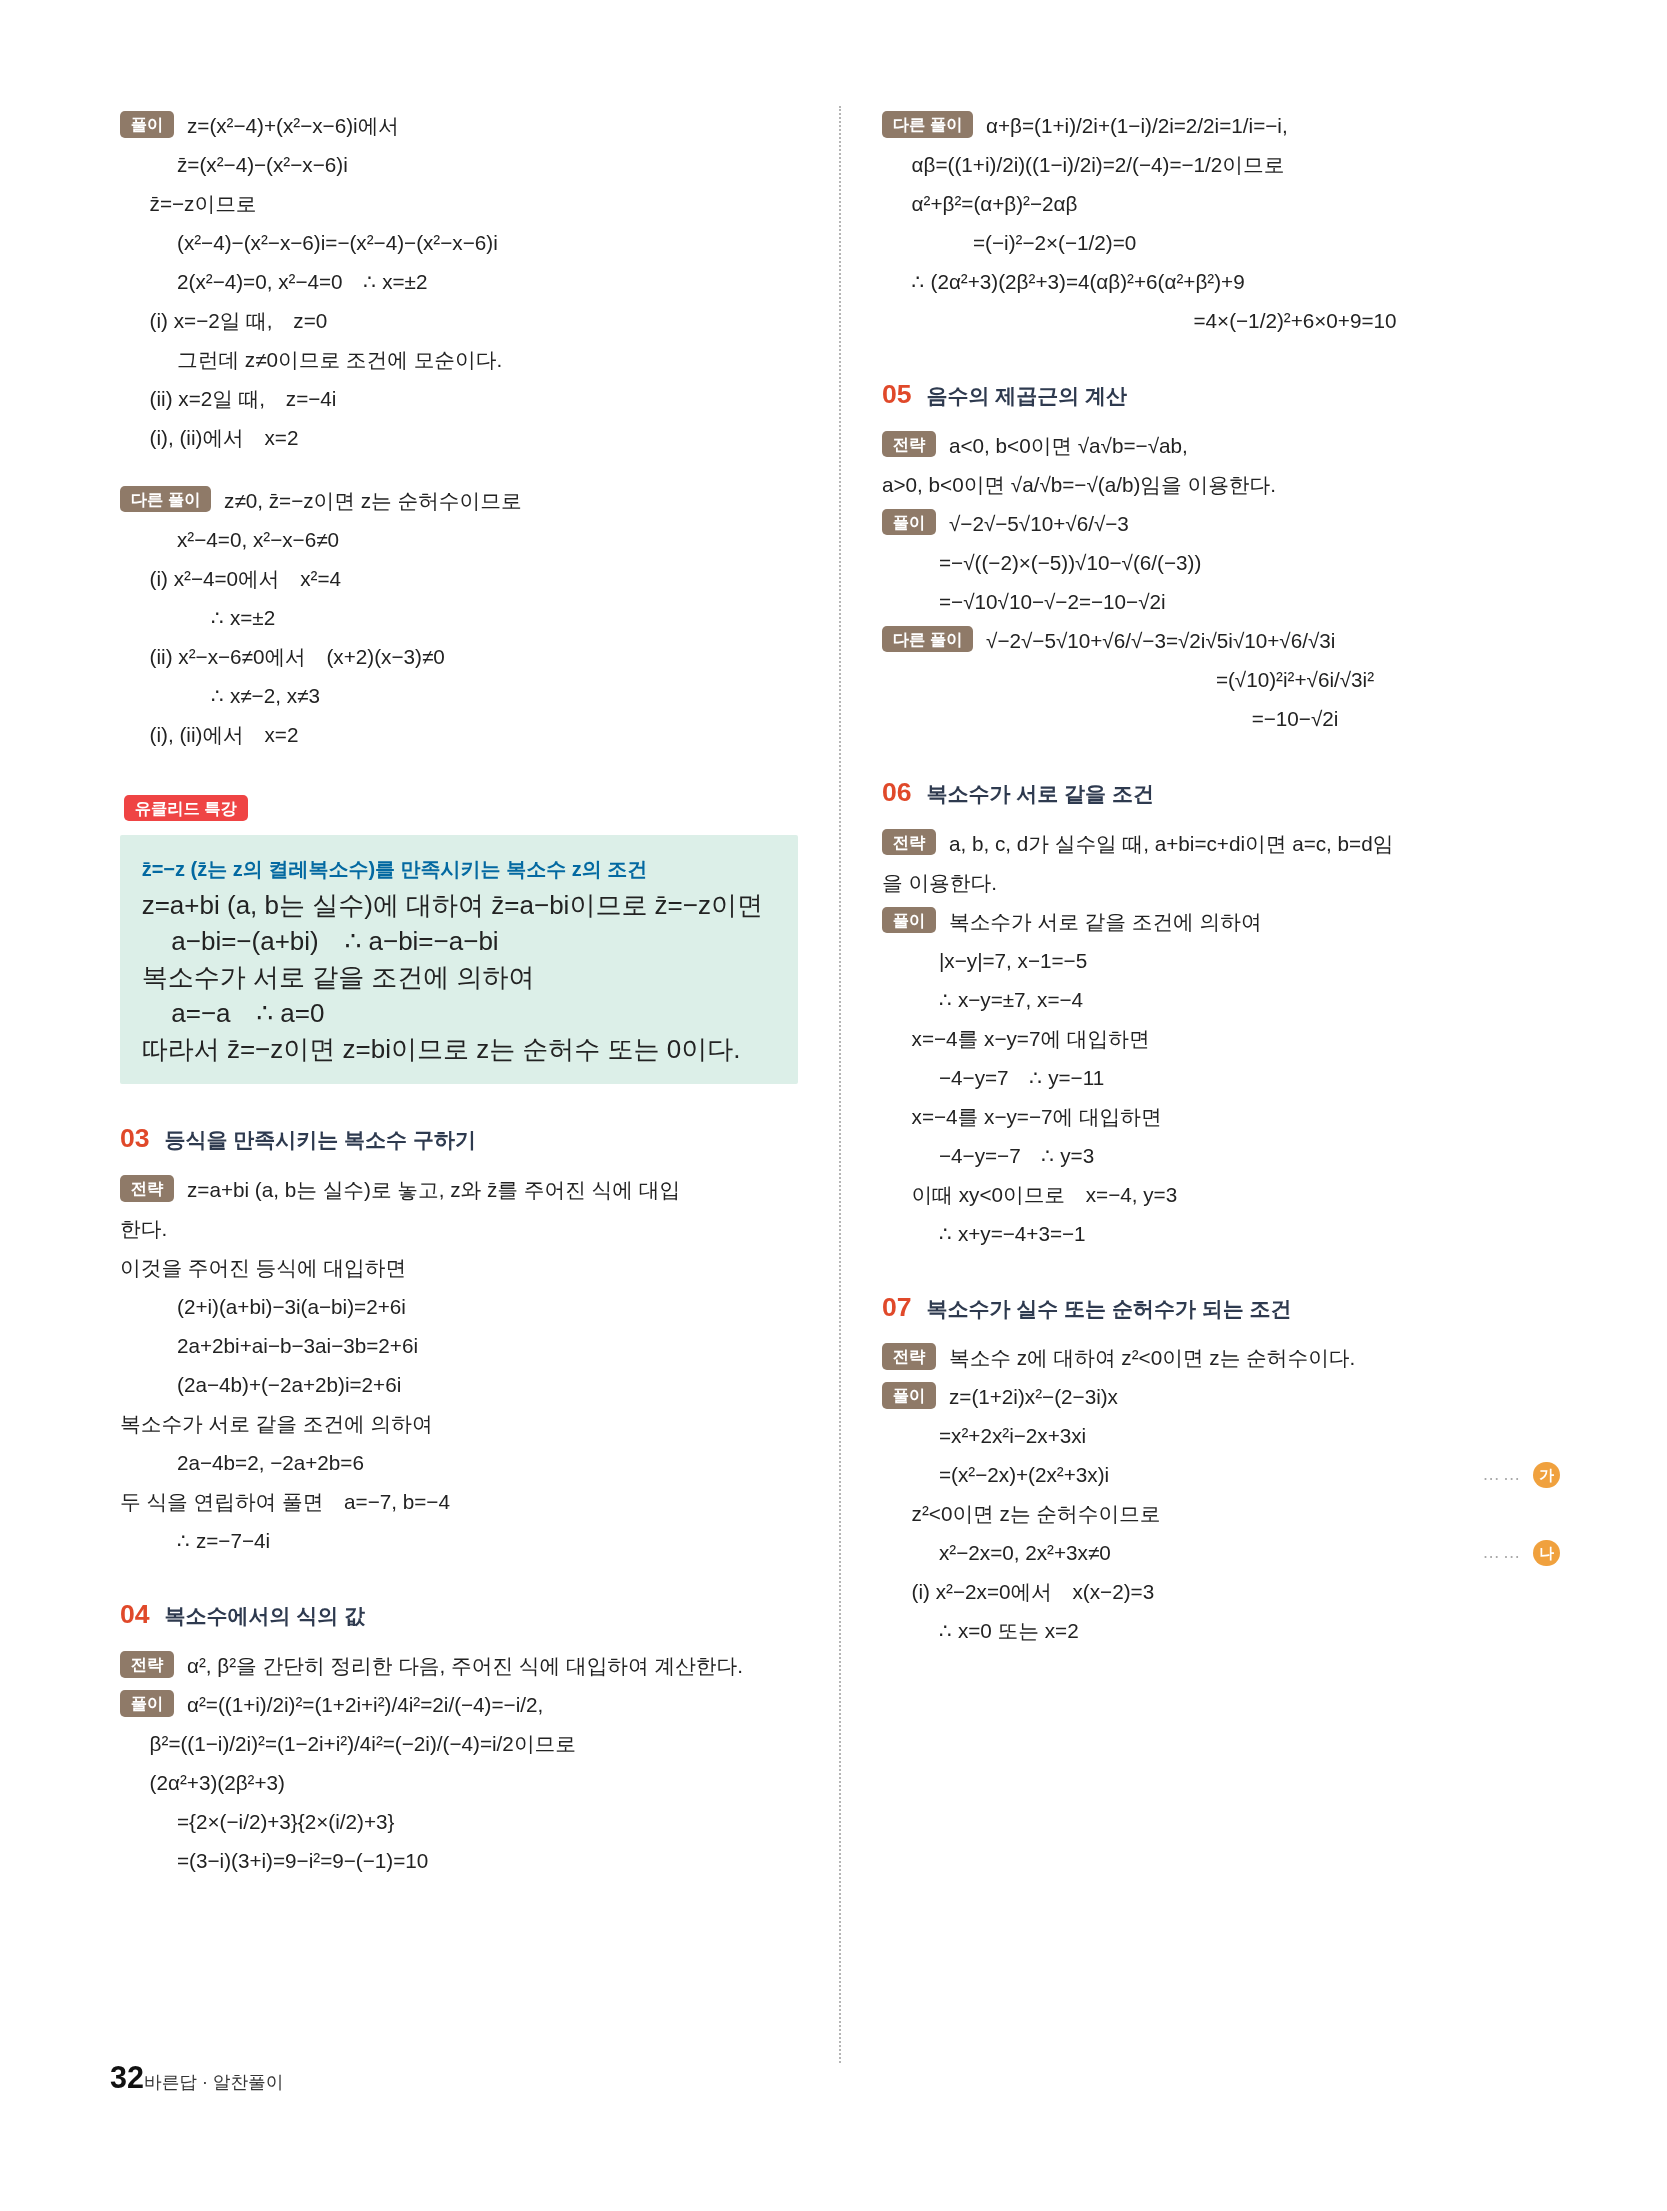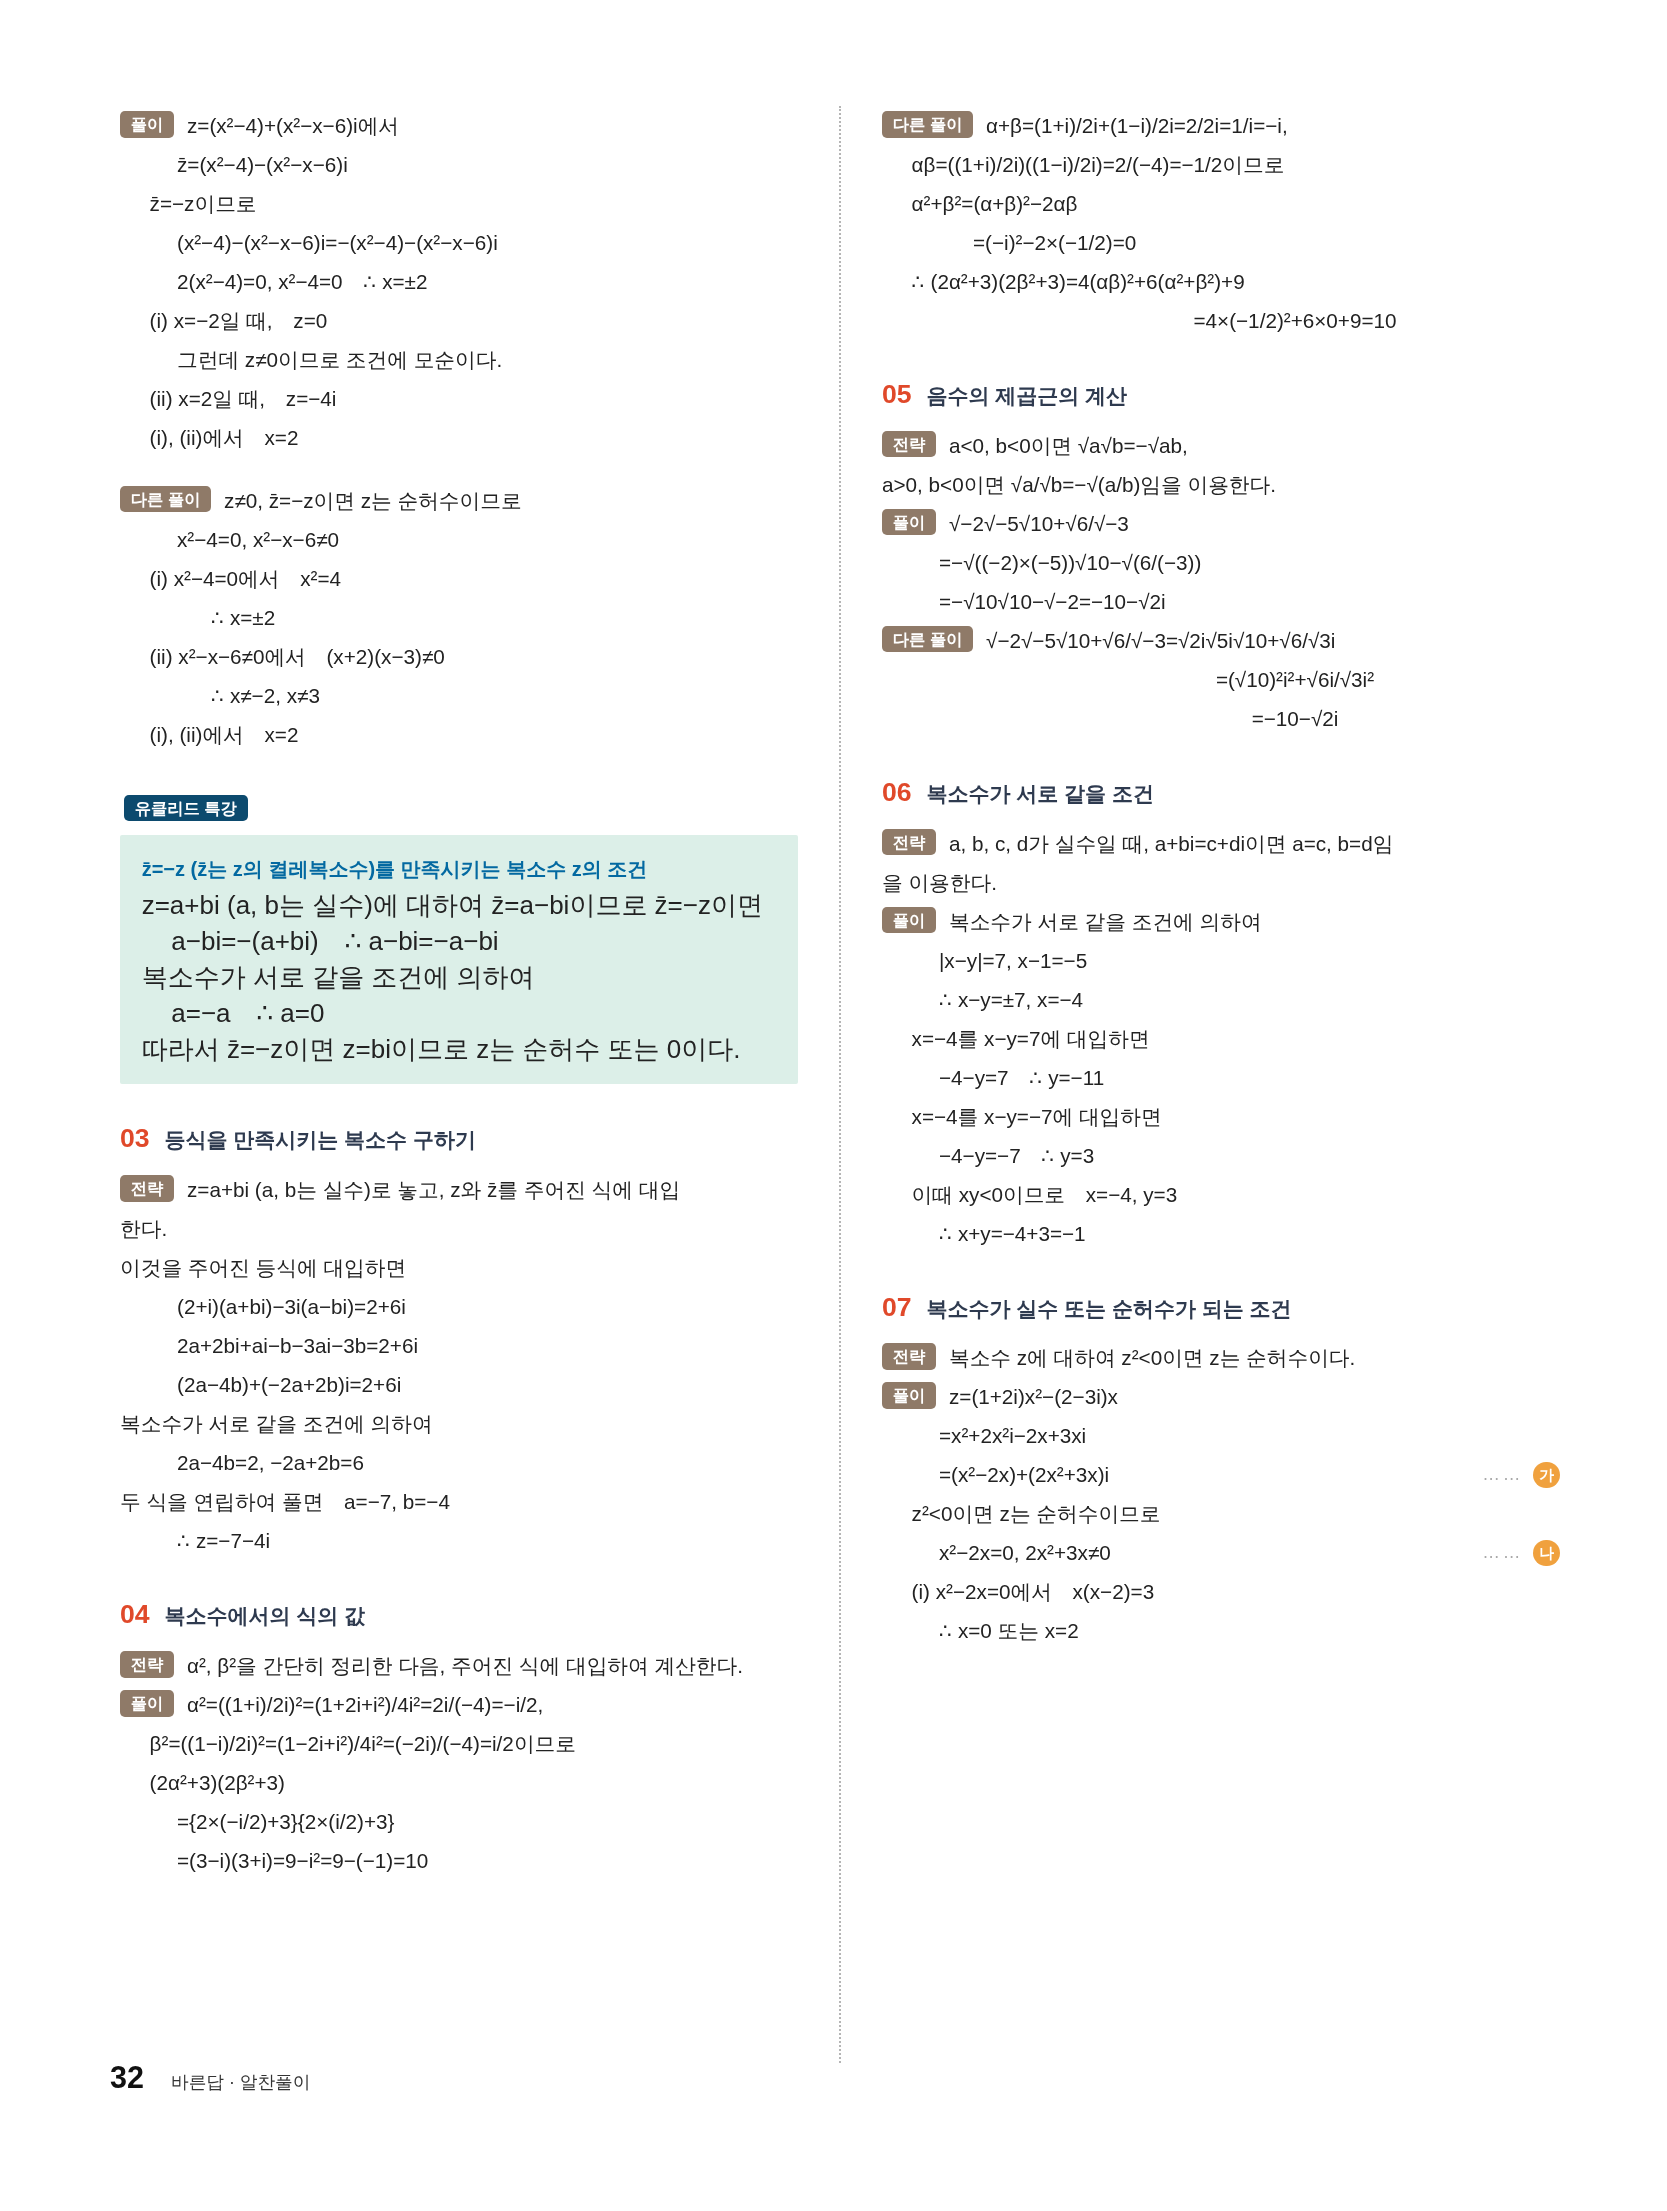--- a/index.html
+++ b/index.html
@@ -20,42 +20,42 @@
   .ind0{padding-left:0;}
   .ind1{padding-left:29.6px;}
   .ind2{padding-left:57px;}
   .ind3{padding-left:91px;}
   .ind4{padding-left:148px;text-align:center;}
   .badge{
     display:inline-block;font-size:16.3px;font-weight:bold;line-height:26.6px;
     padding:0 10.8px;border-radius:4.9px;color:#fff;margin-right:12.8px;vertical-align:3px;
   }
   .badge.brown{background:#8f7a68;}
-  .badge.teal{background:#0c4a6e;}
+  .badge.teal{background:#ef4444;}
   .sec-head{margin:39px 0 15.8px;display:flex;align-items:baseline;gap:14.8px;}
   .sec-num{color:#e0492a;font-weight:bold;font-size:26.6px;font-family:"Liberation Sans",sans-serif;}
   .sec-title{color:#2e3a4f;font-weight:bold;font-size:21px;}
   .special{margin:41px 0 25.6px;}
   .special-badge{margin-left:3.9px;margin-bottom:5.9px;}
   .teal-box{
     background:#dcefe8;border-radius:2px;margin-top:7.9px;
     padding:15.8px 21.7px 17.7px 21.7px;
   }
   .box-heading{font-weight:bold;font-size:20px;line-height:36px;color:#0369a1;}
   .teal-box .line{font-size:26px;line-height:36px;min-height:36px;}
   .line.has-mark{display:flex;align-items:center;}
   .has-mark .txt{flex:0 0 auto;}
   .has-mark .dots{margin-left:auto;color:#a9a9a9;letter-spacing:3px;font-size:17.7px;}
   .mark{
     display:inline-block;flex:0 0 auto;width:26.6px;height:26.6px;border-radius:50%;
     background:#f0a13e;color:#fff;text-align:center;line-height:26.6px;font-size:14.8px;
     margin-left:9.9px;font-weight:bold;
   }
   .footer{
-    position:absolute;left:110px;bottom:116px;display:flex;align-items:baseline;gap:27px;
+    position:absolute;left:110px;bottom:116px;display:flex;align-items:baseline;gap:0;
   }
   .pagenum{font-size:30.5px;font-weight:bold;color:#111;}
   .footlabel{font-size:17.7px;color:#333;}
 </style>
 </head>
 <body>
 
 <div class="page">
   <div class="col col-left">
       <div class="block plain">

